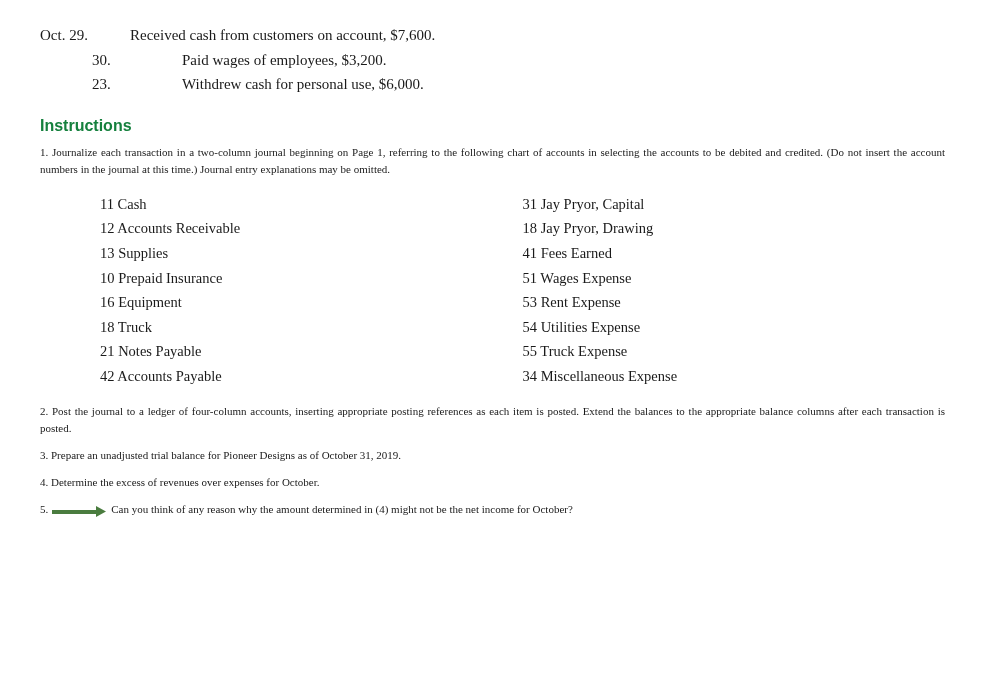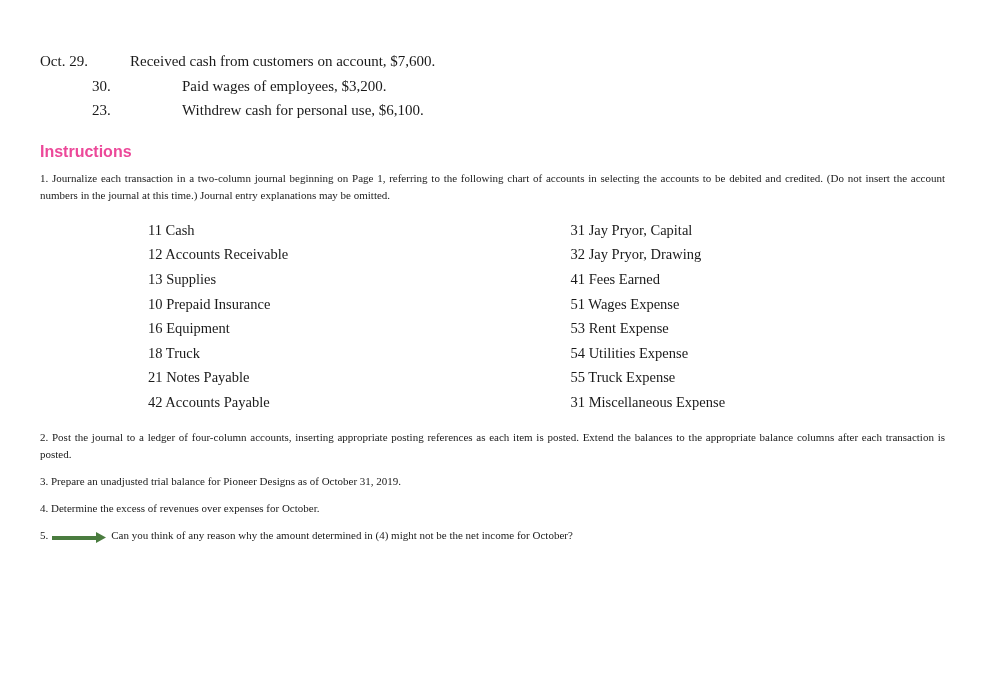--- a/index.html
+++ b/index.html
@@ -12,39 +12,38 @@
       background: #ffffff;
       font-family: Georgia, 'Times New Roman', serif;
       font-size: 15px;
       color: #1a1a1a;
       padding: 24px 40px;
       line-height: 1.5;
     }
 
     .transactions {
       margin-bottom: 18px;
-      margin-top: 26px;
     }
 
     .transaction-line {
       display: flex;
       margin-bottom: 2px;
     }
 
     .date-col {
       min-width: 90px;
       font-size: 15px;
     }
 
     .trans-text {
       font-size: 15px;
     }
 
     .instructions-label {
-      color: #ec4899;
+      color: #15803d;
       font-weight: bold;
       font-size: 16px;
       margin-bottom: 6px;
       font-family: Arial, sans-serif;
     }
 
     .instruction-item {
       margin-bottom: 10px;
       font-size: 11px;
       line-height: 1.55;
@@ -58,21 +57,20 @@
     }
 
     .accounts-col {
       flex: 1;
       font-size: 14.5px;
       line-height: 1.7;
     }
 
     .accounts-col div {
       white-space: nowrap;
-      margin-left: 48px;
     }
 
     .item5-line {
       display: flex;
       align-items: flex-start;
       margin-bottom: 2px;
     }
   </style>
 </head>
 <body>
@@ -81,21 +79,21 @@
   <div class="transaction-line">
     <span class="date-col">Oct. 29.</span>
     <span class="trans-text">Received cash from customers on account, $7,600.</span>
   </div>
   <div class="transaction-line" style="padding-left:52px;">
     <span class="date-col">30.</span>
     <span class="trans-text">Paid wages of employees, $3,200.</span>
   </div>
   <div class="transaction-line" style="padding-left:52px;">
     <span class="date-col">23.</span>
-    <span class="trans-text">Withdrew cash for personal use, $6,100.</span>
+    <span class="trans-text">Withdrew cash for personal use, $6,000.</span>
   </div>
 </div>
 
 <div>
   <div class="instructions-label">Instructions</div>
 
   <div class="instruction-item">
     <span>1. </span><span>Journalize each transaction in a two-column journal beginning on Page 1, referring to the following chart of accounts in selecting the accounts to be debited and credited. (Do not insert the account numbers in the journal at this time.) Journal entry explanations may be omitted.</span>
   </div>
 
@@ -105,27 +103,27 @@
       <div>12  Accounts Receivable</div>
       <div>13  Supplies</div>
       <div>10  Prepaid Insurance</div>
       <div>16  Equipment</div>
       <div>18  Truck</div>
       <div>21  Notes Payable</div>
       <div>42  Accounts Payable</div>
     </div>
     <div class="accounts-col">
       <div>31  Jay Pryor, Capital</div>
-      <div>32  Jay Pryor, Drawing</div>
+      <div>18  Jay Pryor, Drawing</div>
       <div>41  Fees Earned</div>
       <div>51  Wages Expense</div>
       <div>53  Rent Expense</div>
       <div>54  Utilities Expense</div>
       <div>55  Truck Expense</div>
-      <div>31  Miscellaneous Expense</div>
+      <div>34  Miscellaneous Expense</div>
     </div>
   </div>
 
   <div class="instruction-item">
     <span>2. </span><span>Post the journal to a ledger of four-column accounts, inserting appropriate posting references as each item is posted. Extend the balances to the appropriate balance columns after each transaction is posted.</span>
   </div>
 
   <div class="instruction-item">
     <span>3. </span><span>Prepare an unadjusted trial balance for Pioneer Designs as of October 31, 2019.</span>
   </div>

